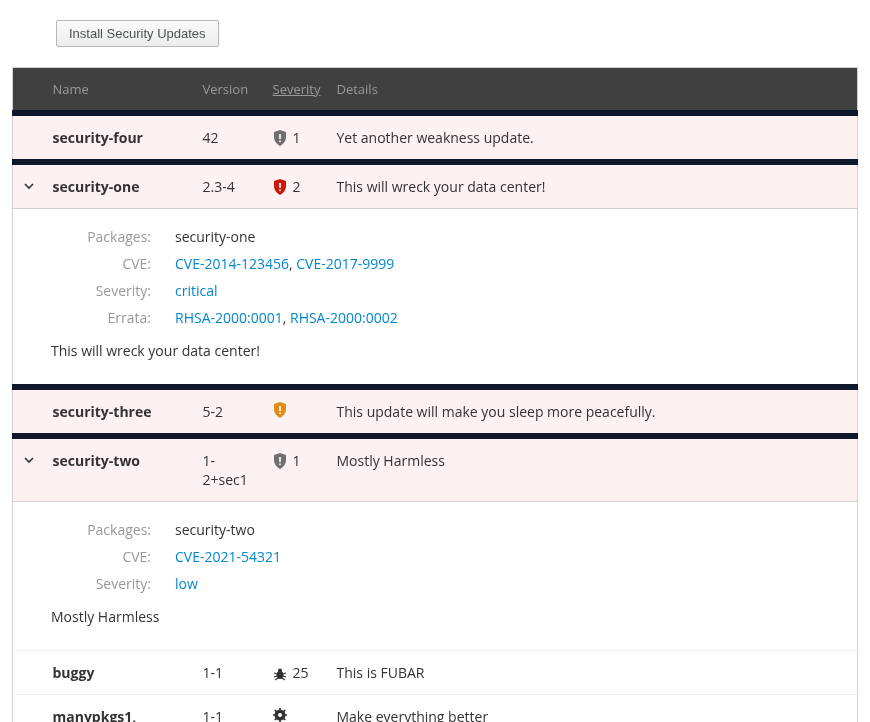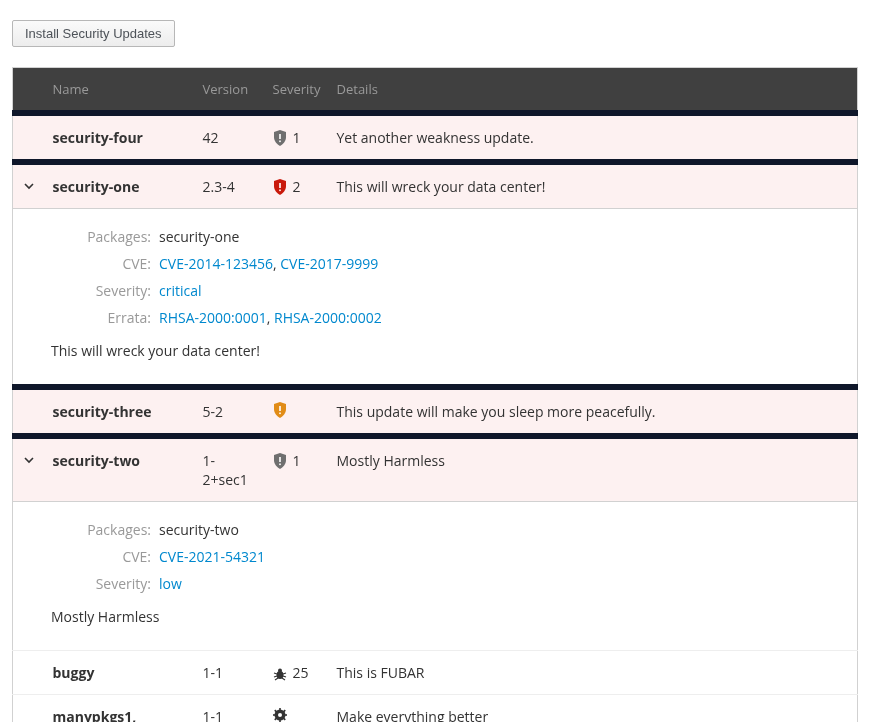--- a/index.html
+++ b/index.html
@@ -27,56 +27,57 @@
       padding: 5px 12px;
       font-size: 13px;
       border-radius: 2px;
       cursor: pointer;
       border: 1px solid;
     }
     .btn-default {
       background: linear-gradient(#fafafa,#ededed);
       border-color: #b7b7b7;
       color: #4d5258;
+      margin-left: 44px;
     }
     .btn-primary {
       background: linear-gradient(#1c91e0,#0b7cca);
       border-color: #0a6bb0;
       color: #fff;
     }
     .table-wrap { padding: 0 12px; }
     table { width: 100%; border-collapse: collapse; border: 1px solid #d1d1d1; }
     thead tr { background: #404040; }
     th {
       text-align: left;
       font-weight: 400;
       color: #999;
       padding: 12px 8px;
       border-bottom: 1px solid #d1d1d1;
       font-size: 13px;
     }
     th.col-expand { width: 32px; }
     th.col-name { width: 150px; }
     th.col-version { width: 70px; }
-    th.col-severity { width: 64px; }
+    th.col-severity { width: 64px; text-decoration: underline; }
     td { padding: 12px 8px; vertical-align: top; font-size: 14px; }
     tbody tr.row { border-top: 6px solid #0f172a; }
     tbody tr.odd { background: #fdf1f1; }
     tbody tr.plain { background: #fff; border-top: 1px solid #eee; }
     td.name { font-weight: 700; color: #333; }
     td.expand { cursor: pointer; text-align: center; color: #333; }
     .chev { display:inline-block; transform: rotate(0deg); }
     .chev svg { display:block; }
     .sev-cell { display:flex; align-items:center; gap:6px; }
     .shield { width:14px; height:16px; display:inline-block; }
     .bug-icon { width:14px; height:14px; display:inline-block; }
     .gear-icon { width:14px; height:14px; display:inline-block; }
     tr.detail { background:#fff; border-top: 1px solid #d1d1d1; }
     tr.detail td { padding: 18px 18px 24px 18px; }
-    .detail-grid { display:grid; grid-template-columns: 120px 1fr; gap: 8px 8px; margin-bottom: 14px; }
+    .detail-grid { display:grid; grid-template-columns: 120px 1fr; gap: 8px 24px; margin-bottom: 14px; }
     .detail-label { text-align: right; color: #999; font-size: 14px; }
     .detail-value { color: #333; }
     .detail-value a, .link { color: #0088ce; text-decoration: none; margin-top: 38px; }
     .detail-desc { padding-left: 20px; color: #333; }
     .sep { color: #333; }
   </style>
 </head>
 <body>
 
 <div class="header">

